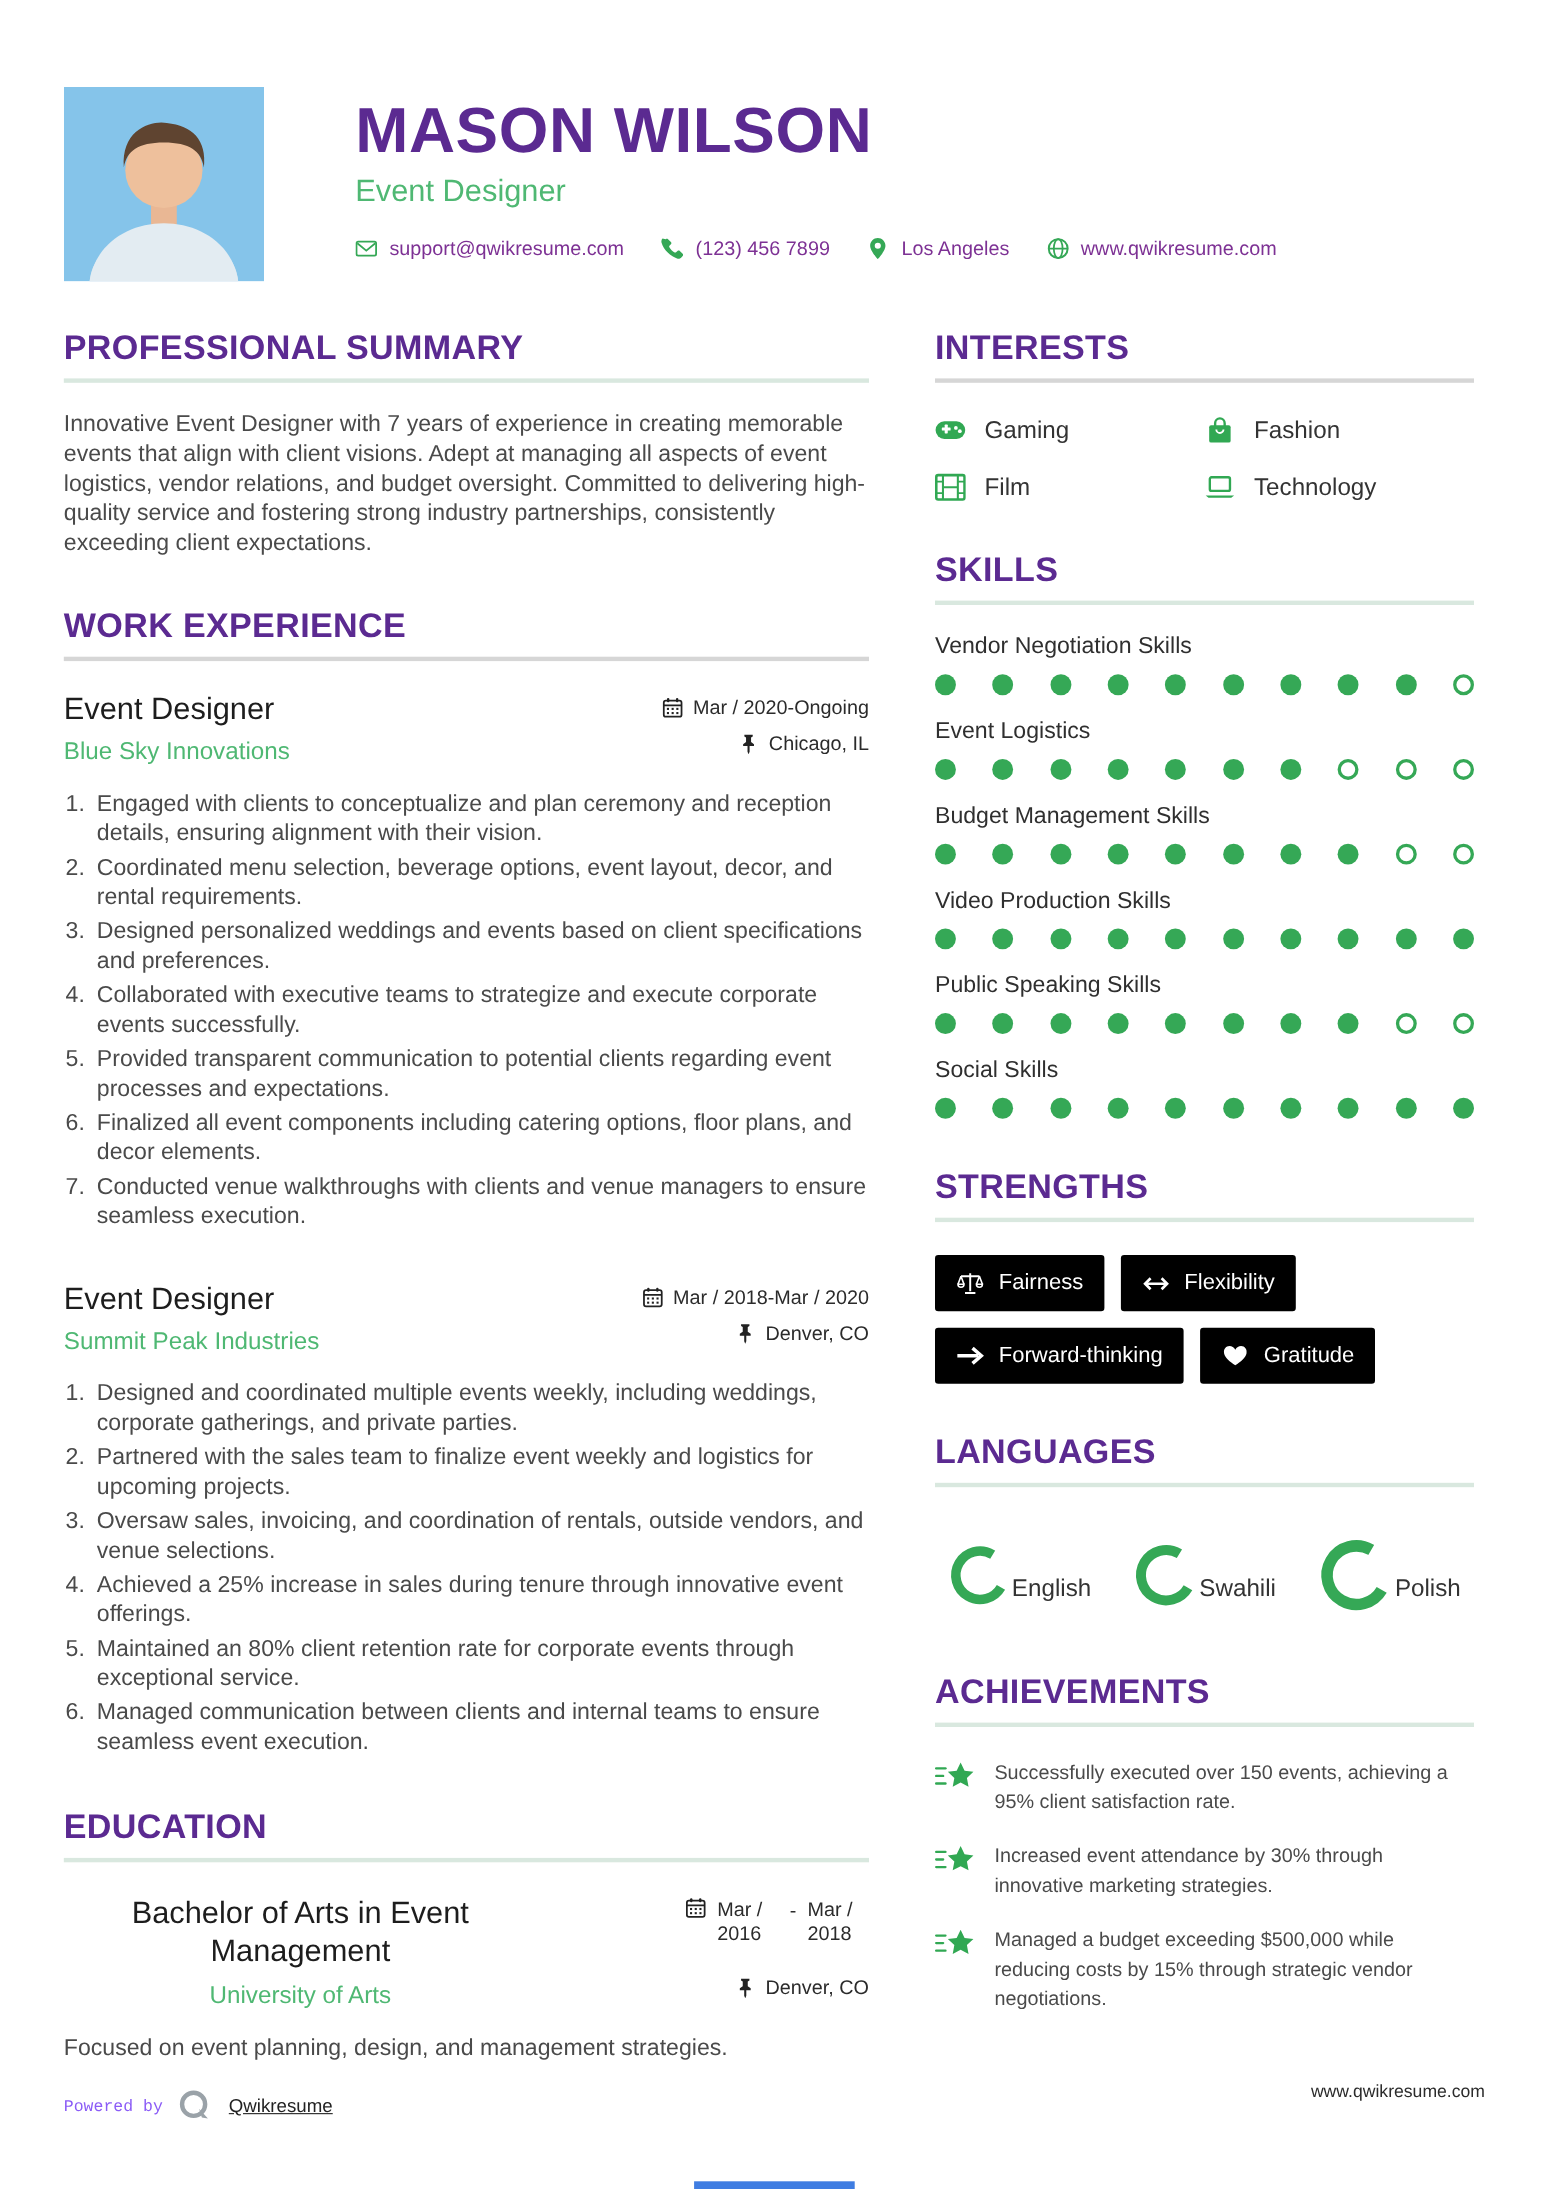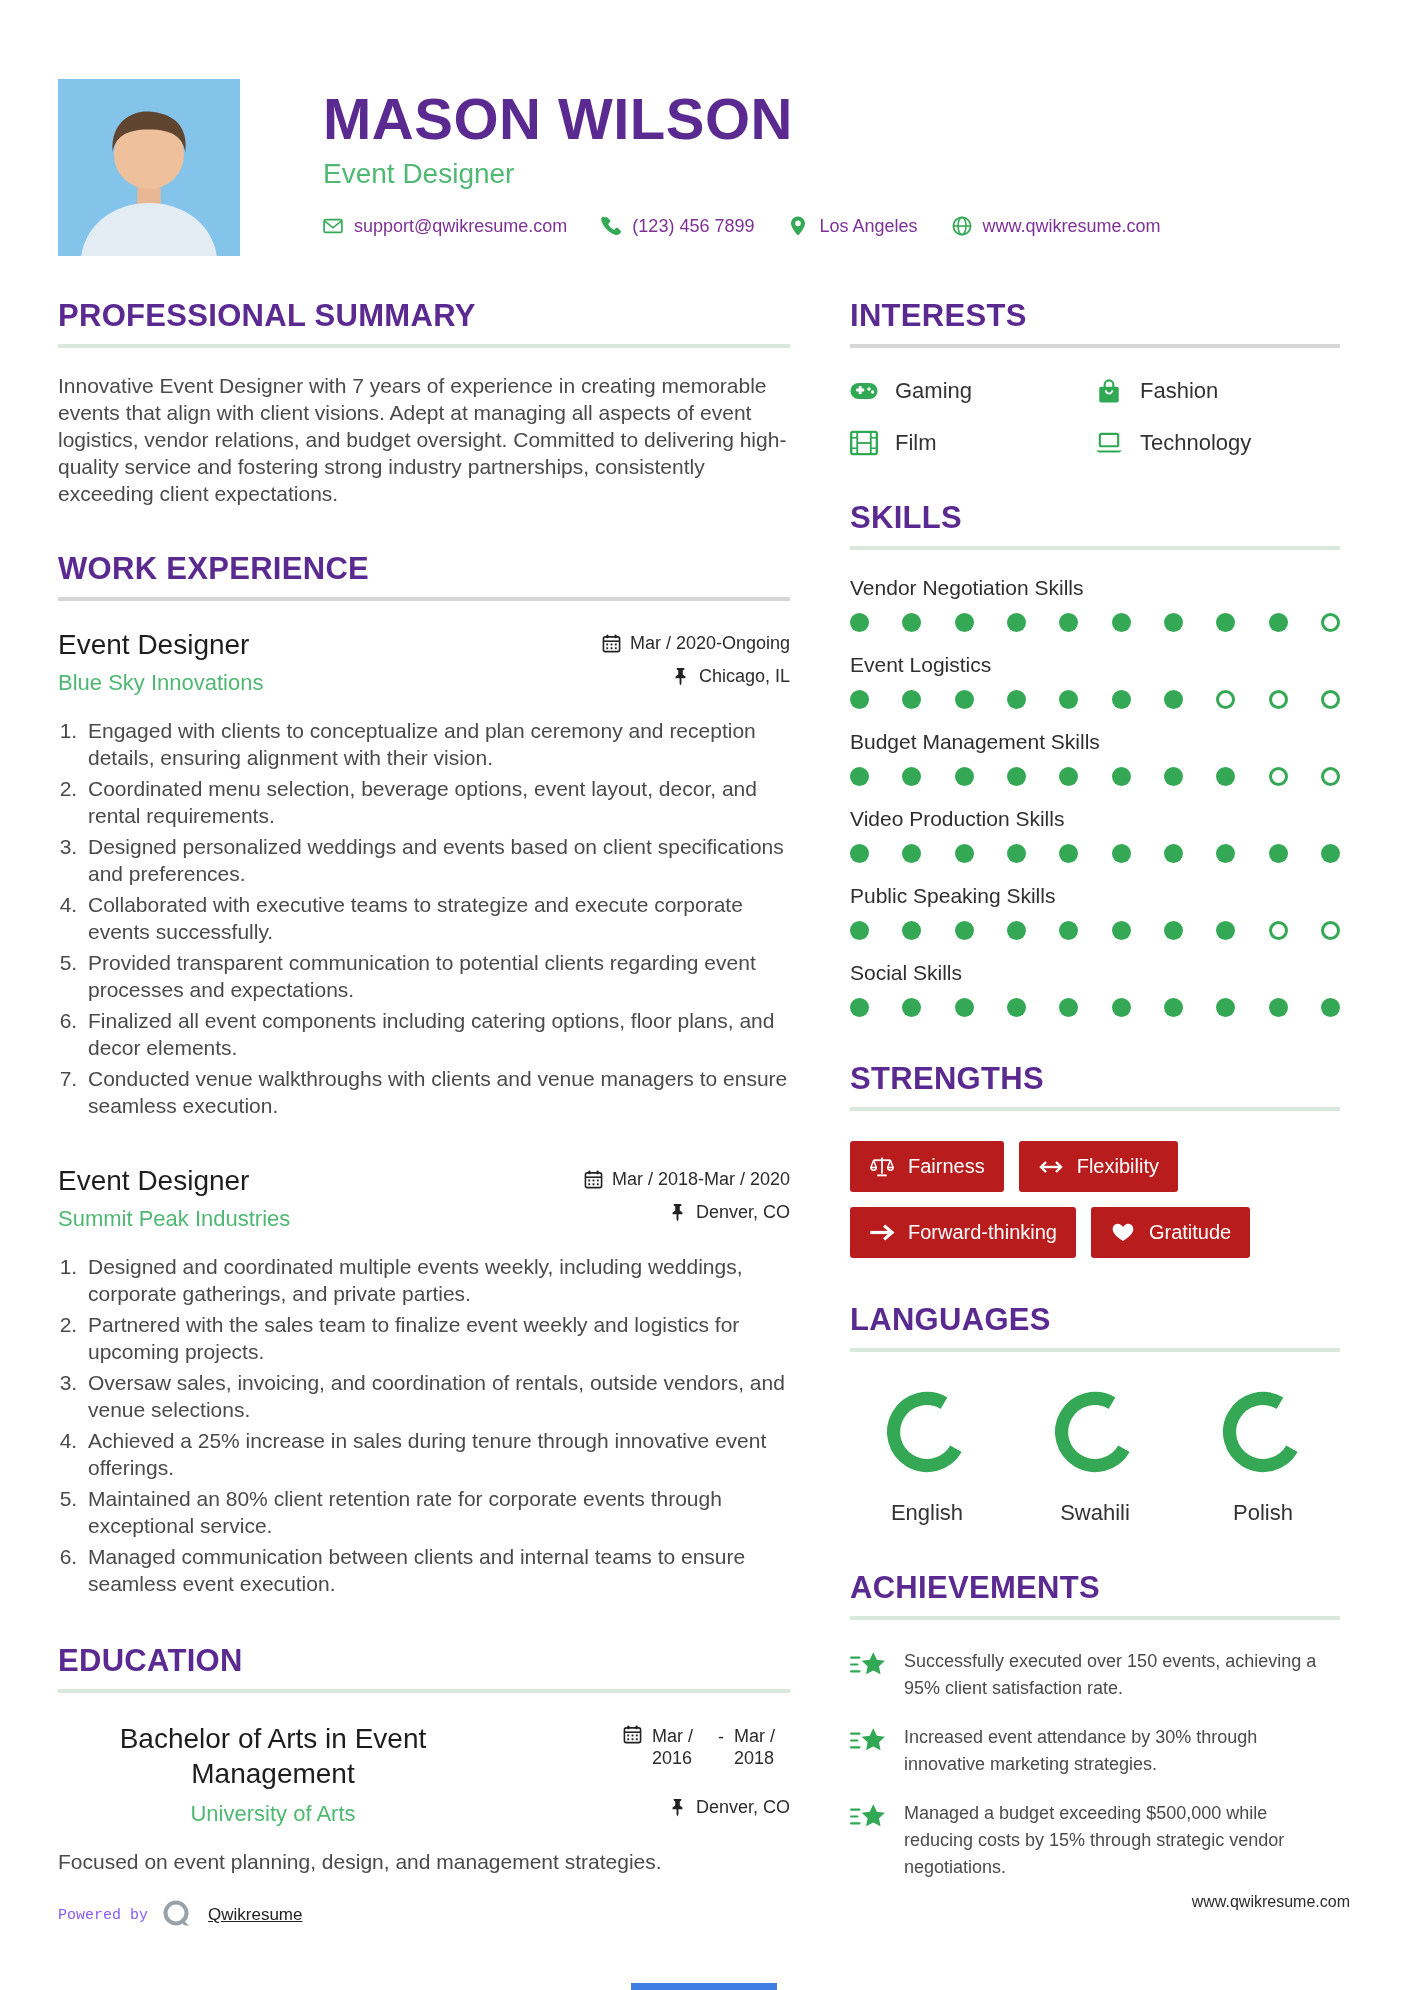--- a/index.html
+++ b/index.html
@@ -63,27 +63,27 @@
   .dot.empty { background: #ffffff; border: 3px solid #35a856; }
 
   
   .interests { display: grid; grid-template-columns: 1fr 1fr; row-gap: 26px; margin-top: 30px; }
   .int-item { display: flex; align-items: center; gap: 17px; }
   .int-item span { font-size: 22px; color: #333; }
   .i-icon { width: 28px; height: 26px; flex: 0 0 auto; }
 
   
   .badges { margin-top: 30px; display: flex; flex-wrap: wrap; gap: 15px; }
-  .badge { display: inline-flex; align-items: center; gap: 13px; background: #b91c1c; color: #fff;
+  .badge { display: inline-flex; align-items: center; gap: 13px; background: #000000; color: #fff;
     font-size: 20px; padding: 14px 19px; border-radius: 3px; }
   .b-icon { width: 26px; height: 22px; flex: 0 0 auto; }
 
   
   .langs { display: flex; justify-content: space-between; margin-top: 36px; padding: 0 12px; }
-  .lang { display: flex; flex-direction: column; align-items: center; width: 130px; }
+  .lang { display: flex; align-items: center; width: 130px; }
   .ring { width: 88px; height: 88px; }
   .lang span { font-size: 22px; color: #333; margin-top: 24px; }
 
   
   .ach-list { margin-top: 28px; }
   .ach { display: flex; align-items: flex-start; gap: 18px; margin-bottom: 22px; }
   .a-icon { width: 36px; height: 30px; flex: 0 0 36px; margin-top: 2px; }
   .ach p { font-size: 18px; line-height: 27px; color: #4a4a4a; }
 
   

